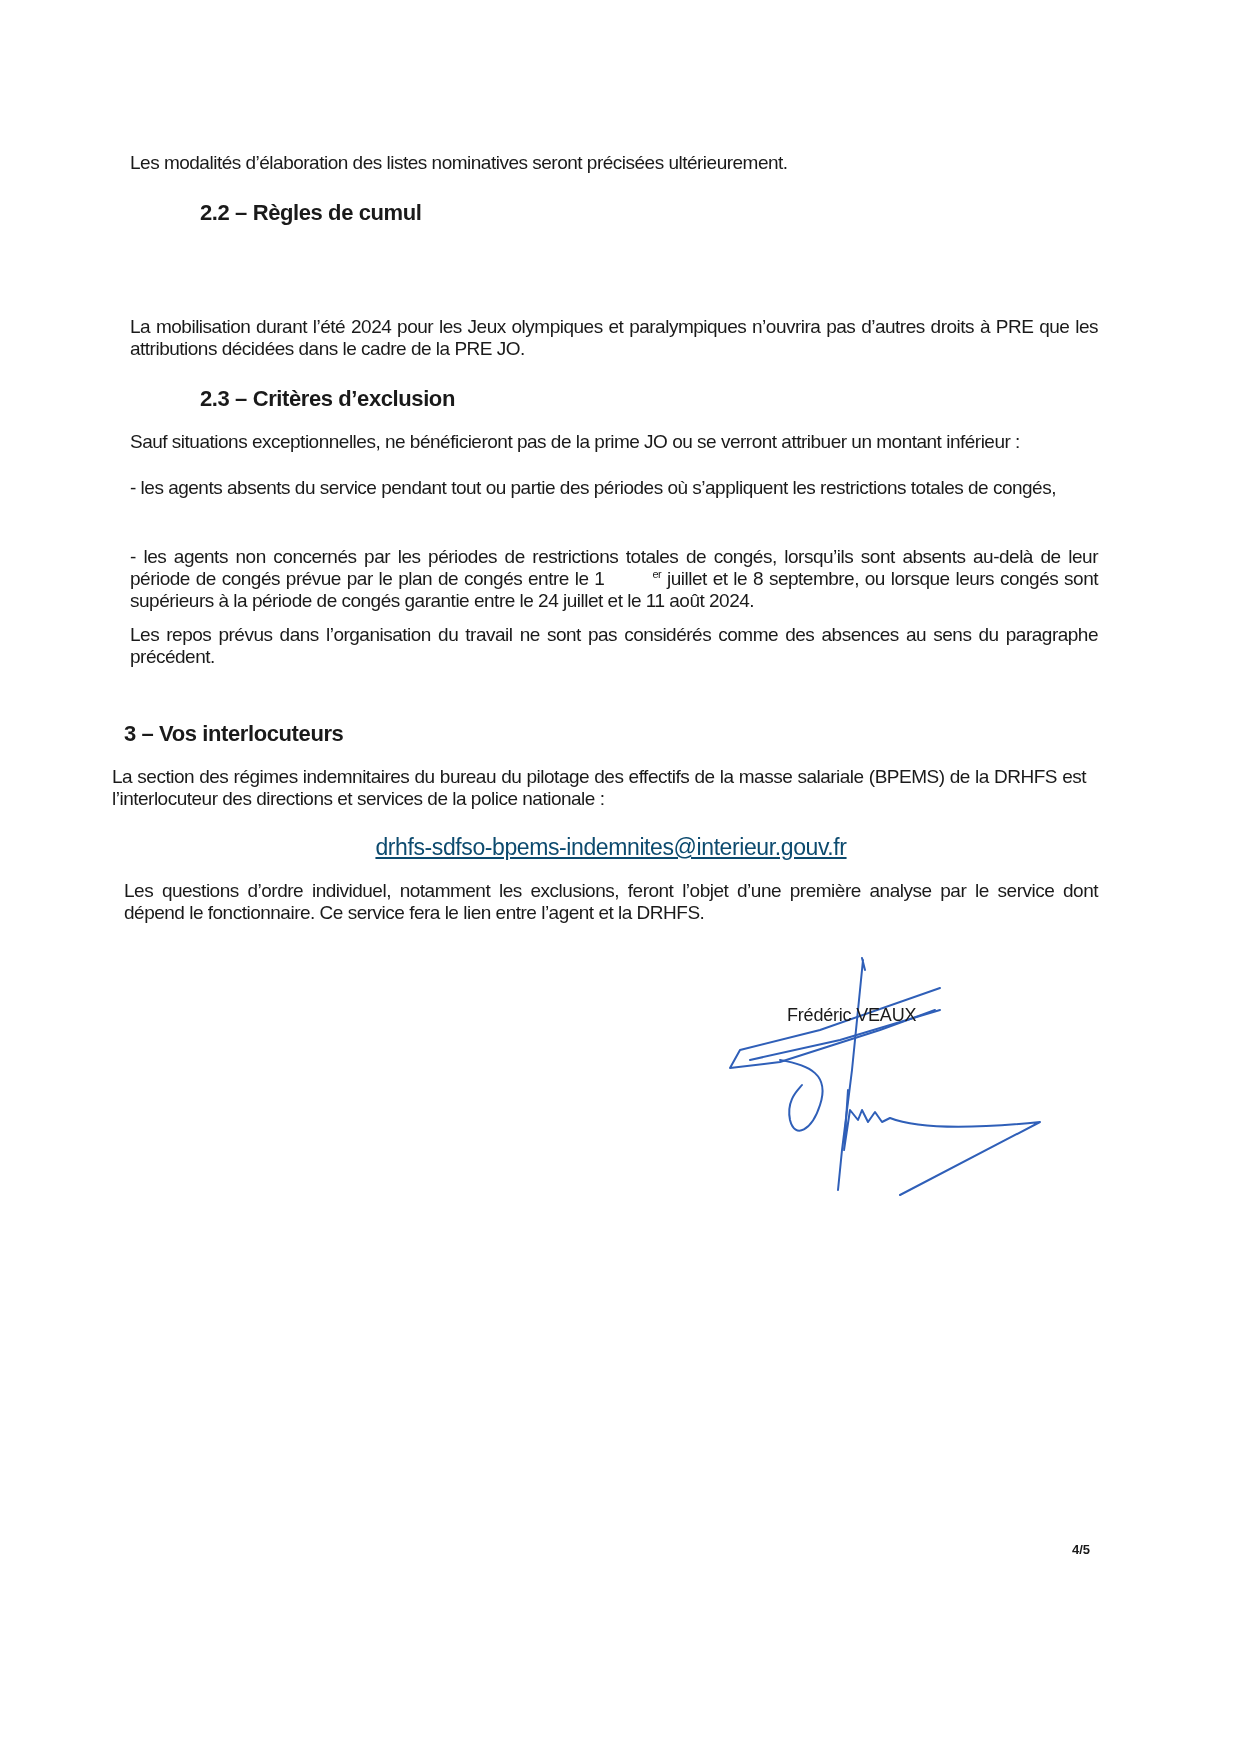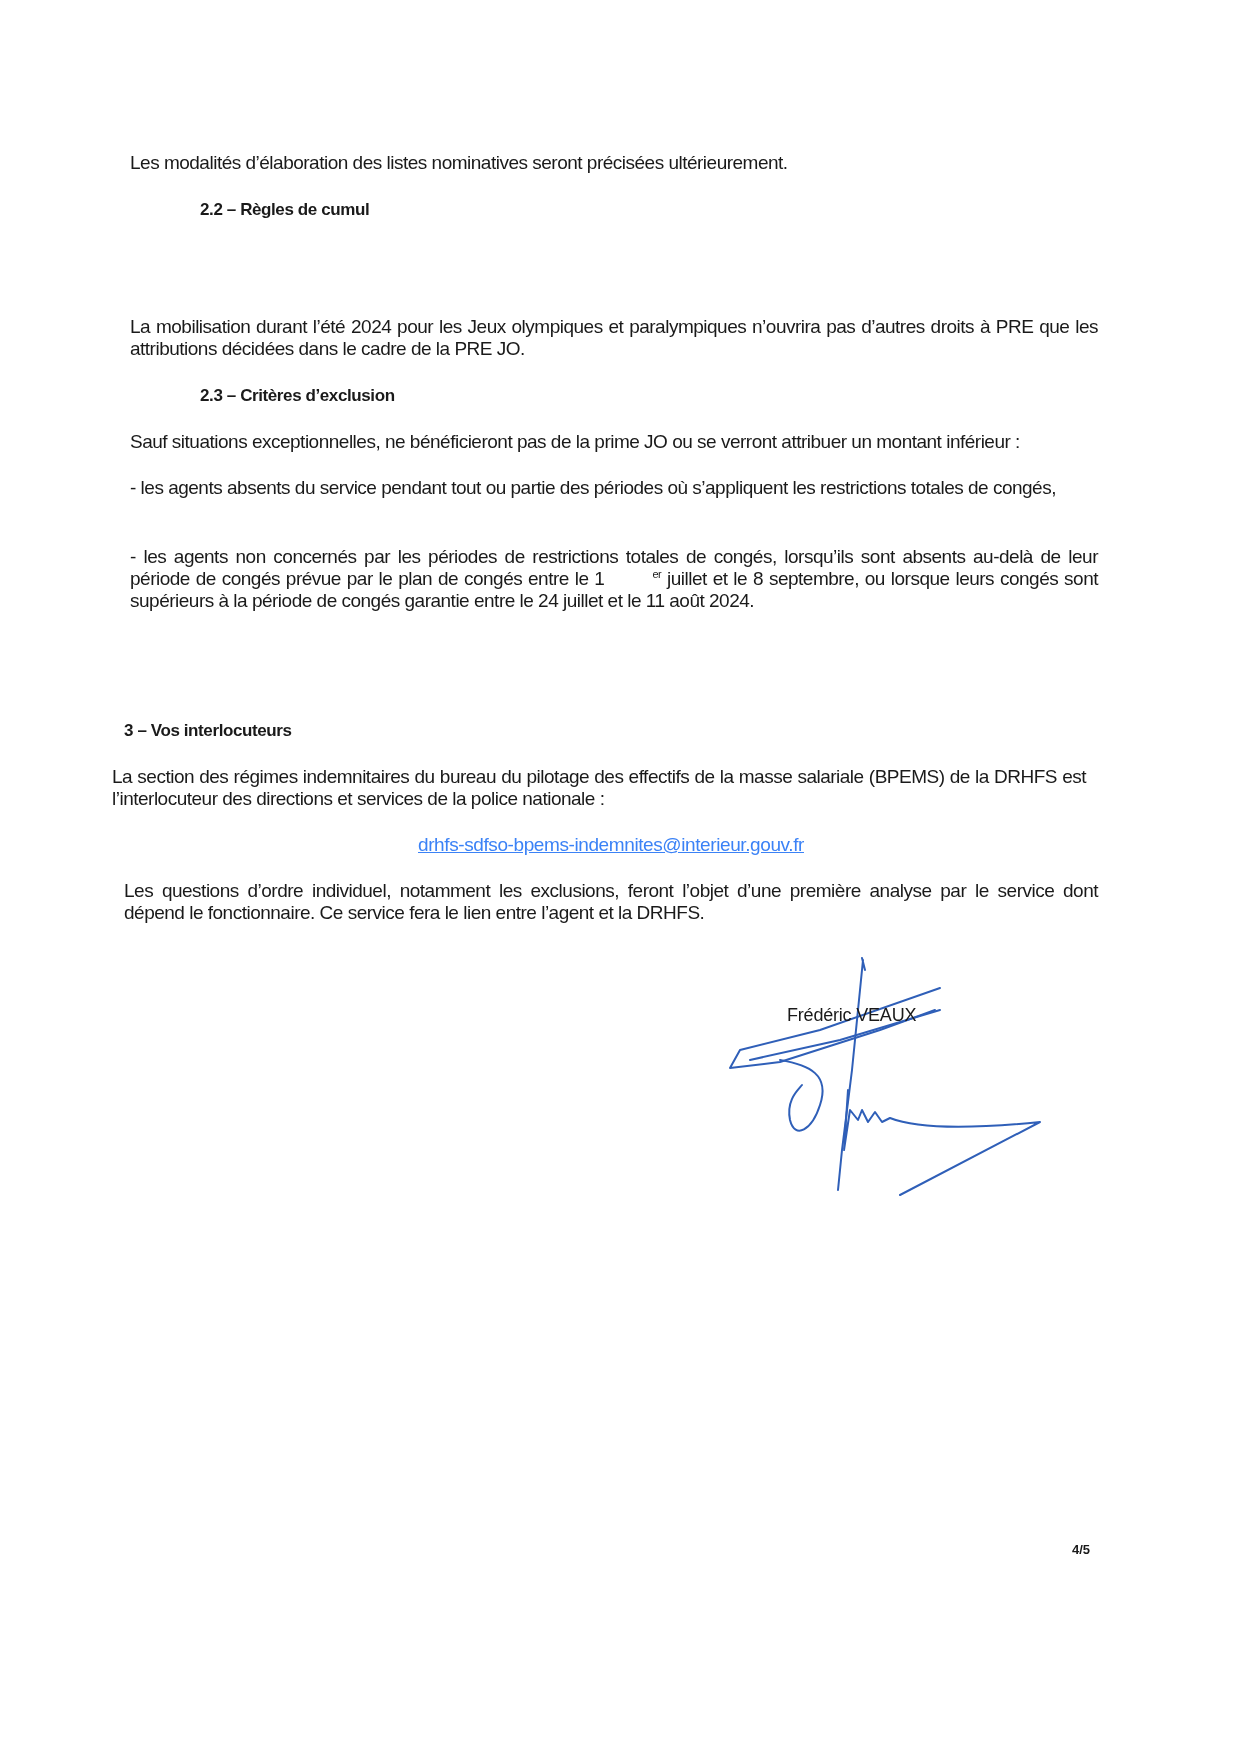--- a/index.html
+++ b/index.html
@@ -2,23 +2,23 @@
 <html><head>
 <meta charset="utf-8">
 <style>
   html, body { margin:0; padding:0; background:#ffffff; }
   body { width:1240px; height:1754px; position:relative; overflow:hidden;
          font-family:"Liberation Sans", sans-serif; color:#1a1a1a; }
   .page { position:absolute; left:0; top:0; width:1240px; height:1430px; }
   .p { position:absolute; left:130px; width:980px; font-size:19px; line-height:22px;
        letter-spacing:-0.5px; transform-origin:left top; }
   .just { text-align:justify; text-align-last:left; }
-  .h { position:absolute; font-weight:bold; font-size:17px; letter-spacing:-0.4px; }
-  .link { position:absolute; left:130px; width:980px; text-align:center; font-size:19px;
-          color:#3b82f6; text-decoration:underline; letter-spacing:-0.4px; }
+  .h { position:absolute; font-weight:bold; font-size:22px; letter-spacing:-0.4px; }
+  .link { position:absolute; left:130px; width:980px; text-align:center; font-size:23px;
+          color:#0c4a6e; text-decoration:underline; letter-spacing:-0.4px; }
   sup { font-size:11px; line-height:0;padding-left:48px; }
   .sig-name { position:absolute; left:787px; top:1005px; font-size:18px; letter-spacing:-0.2px; }
   .pagenum { position:absolute; left:1072px; top:1542px; font-size:13px; font-weight:bold; }
   svg.sig { position:absolute; left:720px; top:950px; }
 </style>
 </head>
 <body>
 
 <div class="page">
 
@@ -29,20 +29,21 @@
   <div class="p just" style="top:316px; width:968px;">La mobilisation durant l’été 2024 pour les Jeux olympiques et paralympiques n’ouvrira pas d’autres droits à PRE que les attributions décidées dans le cadre de la PRE JO.</div>
 
   <div class="h" style="left:200px; top:386px;">2.3 – Critères d’exclusion</div>
 
   <div class="p just" style="top:477px; width:968px;">- les agents absents du service pendant tout ou partie des périodes où s’appliquent les restrictions totales de congés,</div>
 
   <div class="p" style="top:431px;">Sauf situations exceptionnelles, ne bénéficieront pas de la prime JO ou se verront attribuer un montant inférieur :</div>
 
   <div class="p just" style="top:546px; width:968px;"><span>- les agents non concernés par les périodes de restrictions totales de congés, lorsqu’ils sont absents au-delà de leur période de congés prévue par le plan de congés entre le 1</span><sup>er</sup><span> juillet et le 8 septembre, ou lorsque leurs congés sont supérieurs à la période de congés garantie entre le 24 juillet et le 11 août 2024.</span></div>
 
+  <div class="p just" style="top:624px; width:968px;">Les repos prévus dans l’organisation du travail ne sont pas considérés comme des absences au sens du paragraphe précédent.</div>
 
   <div class="h" style="left:124px; top:721px;">3 – Vos interlocuteurs</div>
 
   <div class="p just" style="left:112px; top:766px; width:974px;">La section des régimes indemnitaires du bureau du pilotage des effectifs de la masse salariale (BPEMS) de la DRHFS est l’interlocuteur des directions et services de la police nationale :</div>
 
   <a class="link" style="left:124px; top:834px; width:974px;" href="#">drhfs-sdfso-bpems-indemnites@interieur.gouv.fr</a>
 
   <div class="p just" style="left:124px; top:880px; width:974px;">Les questions d’ordre individuel, notamment les exclusions, feront l’objet d’une première analyse par le service dont dépend le fonctionnaire. Ce service fera le lien entre l’agent et la DRHFS.</div>
 
   <svg class="sig" width="340" height="270" viewBox="0 0 340 270">

